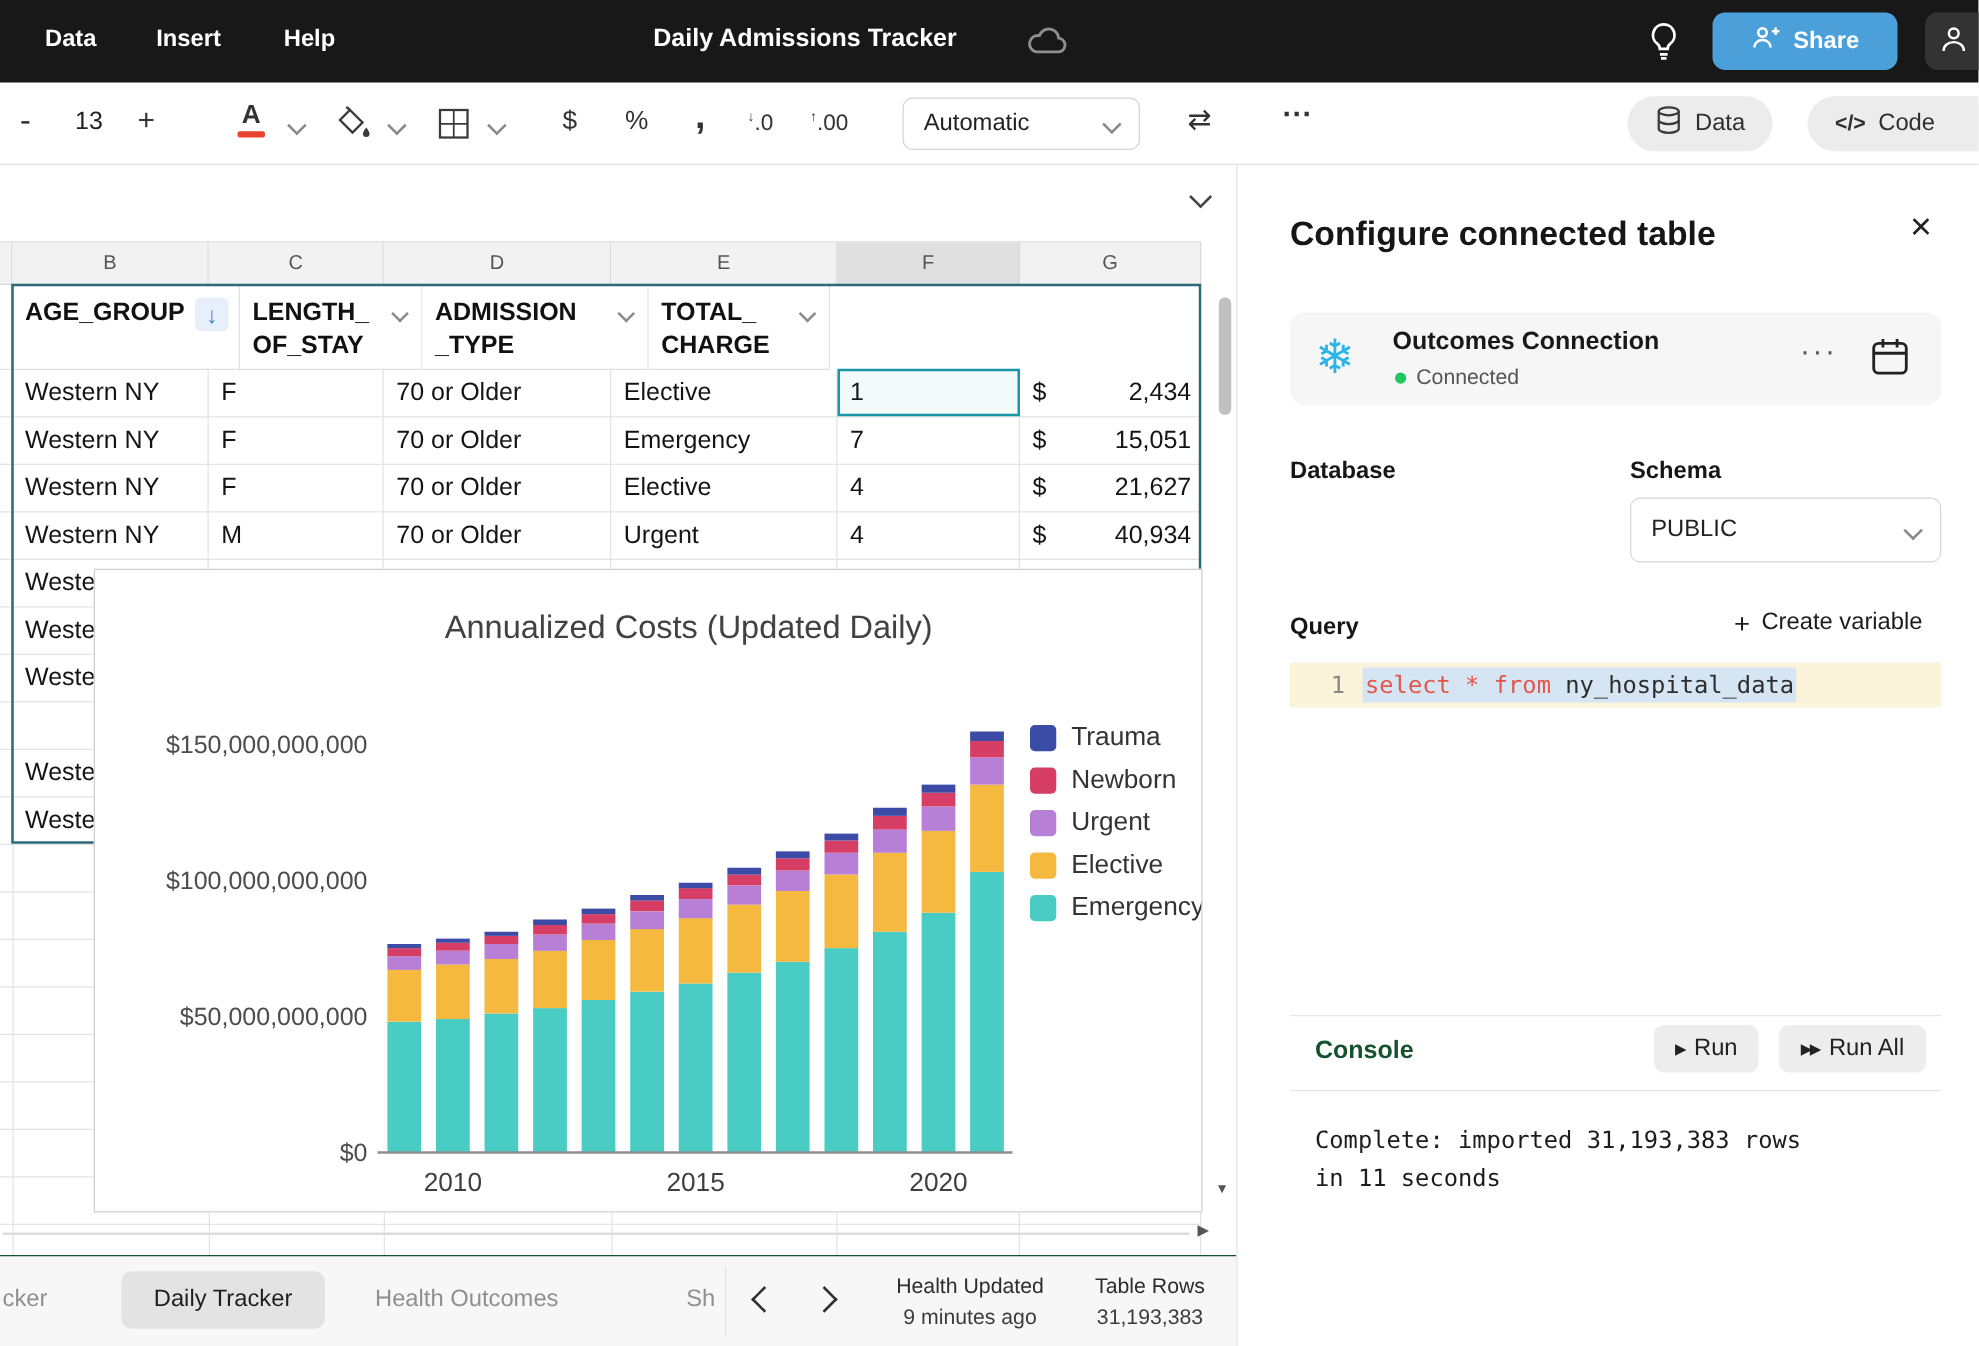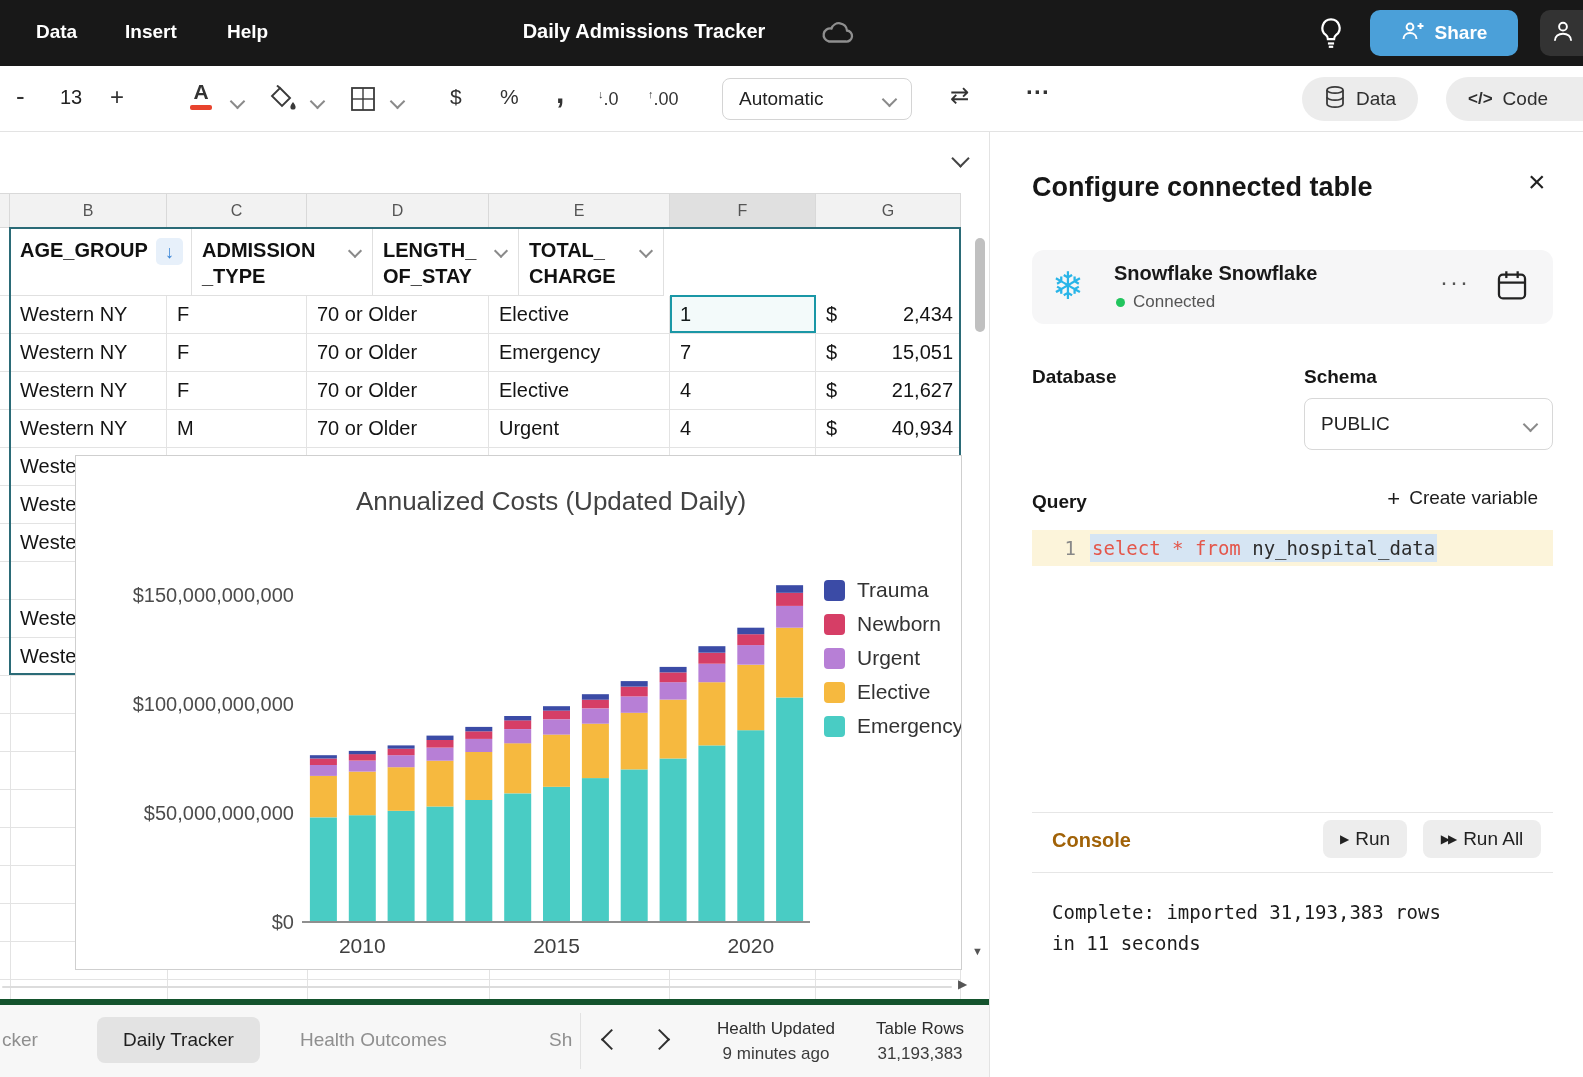--- a/index.html
+++ b/index.html
@@ -58,21 +58,21 @@
   .swatch{width:21px;height:21px;border-radius:4px;display:inline-block;}
   .llabel{font-size:21px;color:#333;white-space:nowrap;}
 
   
   .vthumb{position:absolute;right:4px;top:107px;width:10px;height:94px;background:#c0c0c0;border-radius:6px;z-index:6;cursor:grab;}
   .vdown{position:absolute;right:6px;top:814px;font-size:11px;color:#555;z-index:6;cursor:pointer;}
   .hline{position:absolute;left:2px;top:855px;width:950px;height:2px;background:#dcdcdc;border-radius:2px;z-index:6;cursor:grab;}
   .hright{position:absolute;left:958px;top:846px;font-size:12px;color:#555;z-index:6;cursor:pointer;}
 
   
-  .bottombar{position:absolute;left:0;bottom:0;width:989px;height:72px;background:#f7f7f7;border-top:6px solid #14532d;z-index:20;text-decoration:underline;}
+  .bottombar{position:absolute;left:0;bottom:0;width:989px;height:72px;background:#f7f7f7;border-top:1px solid #14532d;z-index:20;text-decoration:underline;}
   .tab{position:absolute;font-size:19px;color:#8f8f8f;cursor:pointer;white-space:nowrap;}
   .tab.active{background:#e3e3e3;border-radius:8px;color:#1f1f1f;font-weight:500;height:46px;display:flex;align-items:center;padding:0 26px;}
   .bb-divider{position:absolute;left:580px;top:8px;bottom:8px;width:1px;background:#e2e2e2;}
   .nav-chev{position:absolute;top:27px;width:13px;height:13px;border-right:2.5px solid #2f2f2f;border-bottom:2.5px solid #2f2f2f;cursor:pointer;}
   .nav-chev.left{transform:rotate(135deg);}
   .nav-chev.right{transform:rotate(-45deg);}
   .bb-info{position:absolute;top:11px;width:160px;text-align:center;font-size:17px;color:#2d2d2d;line-height:25px;}
   .bb-info .sub{color:#3c3c3c;}
 
   
@@ -92,21 +92,21 @@
   .query-label{position:absolute;left:42px;top:360px;font-size:19px;font-weight:700;color:#161616;}
   .create-var{position:absolute;right:45px;top:356px;font-size:19px;color:#1c1c1c;cursor:pointer;display:flex;gap:9px;align-items:center;}
   .create-var .plus{font-size:22px;line-height:19px;}
   .editor{position:absolute;left:42px;top:391px;width:521px;height:288px;font-family:"DejaVu Sans Mono",monospace;font-size:19px;}
   .code-line{display:flex;height:36px;align-items:center;background:#fcf4da;margin-top:8px;cursor:text;}
   .code-line .gutter{width:44px;text-align:right;padding-right:14px;color:#888;flex:none;}
   .code-sel{background:#d6e5f3;white-space:pre;padding:3px 2px;}
   .kw{color:#e4564a;}
   .ident{color:#2d2d2d;}
   .console-divider{position:absolute;left:42px;width:521px;height:1px;background:#e6e6e6;}
-  .console-label{position:absolute;left:62px;top:698px;font-size:20px;font-weight:700;color:#a16207;}
+  .console-label{position:absolute;left:62px;top:698px;font-size:20px;font-weight:700;color:#14532d;}
   .run-btn{position:absolute;top:689px;height:38px;background:#ededed;border-radius:8px;border:none;display:flex;align-items:center;justify-content:center;gap:8px;font-family:"Liberation Sans",sans-serif;font-size:19px;font-weight:500;color:#222;cursor:pointer;box-sizing:border-box;}
   .play{font-size:12px;color:#222;letter-spacing:-2px;}
   .console-out{position:absolute;left:62px;top:766px;font-family:"DejaVu Sans Mono",monospace;font-size:19px;color:#1c1c1c;line-height:31px;}
 </style>
 </head>
 <body>
 
 <div id="app">
 
   <div class="topbar">
@@ -219,28 +219,28 @@
           <div class="cl" style="width: 181px;">E</div>
           <div class="cl sel" style="width: 146px;">F</div>
           <div class="cl" style="width: 145px;">G</div>
         </div>
       <div class="hrow" id="sheet-header">
           <div class="cell sliver" style="width: 10px; height: 68px;"></div>
           <div class="hc" style="width: 182px;">
             <div>AGE_GROUP</div>
             <div class="sortbox">↓</div>
           </div>
+          <div class="hc" style="width: 146px;">
+            <div>LENGTH_</div>
+            <div>OF_STAY</div>
+            <span class="hchev"></span>
+          </div>
           <div class="hc" style="width: 181px;">
             <div>ADMISSION</div>
             <div>_TYPE</div>
-            <span class="hchev"></span>
-          </div>
-          <div class="hc" style="width: 146px;">
-            <div>LENGTH_</div>
-            <div>OF_STAY</div>
             <span class="hchev"></span>
           </div>
           <div class="hc" style="width: 145px;">
             <div>TOTAL_</div>
             <div>CHARGE</div>
             <span class="hchev"></span>
           </div>
         </div>
       <div id="sheet-body">
           <div class="srow">
@@ -555,21 +555,21 @@
       <div class="sub">31,193,383</div>
     </div>
   </div>
 
   <div class="panel">
     <div class="panel-title">Configure connected table</div>
     <div class="panel-close">×</div>
 
     <div class="conn-card">
       <div class="snowflake">❄</div>
-      <div class="conn-name">Snowflake Snowflake</div>
+      <div class="conn-name">Outcomes Connection</div>
       <div class="conn-status">
         <span class="green-dot"></span>
         <span>Connected</span>
       </div>
       <div class="conn-dots">···</div>
       <span class="conn-cal">
         <svg width="32" height="34" viewBox="0 0 28 30">
             <rect x="2.5" y="5" width="23" height="21" rx="3.5" fill="none" stroke="#222" stroke-width="2"></rect>
             <line x1="9" y1="2" x2="9" y2="8" stroke="#222" stroke-width="2"></line>
             <line x1="19" y1="2" x2="19" y2="8" stroke="#222" stroke-width="2"></line>

